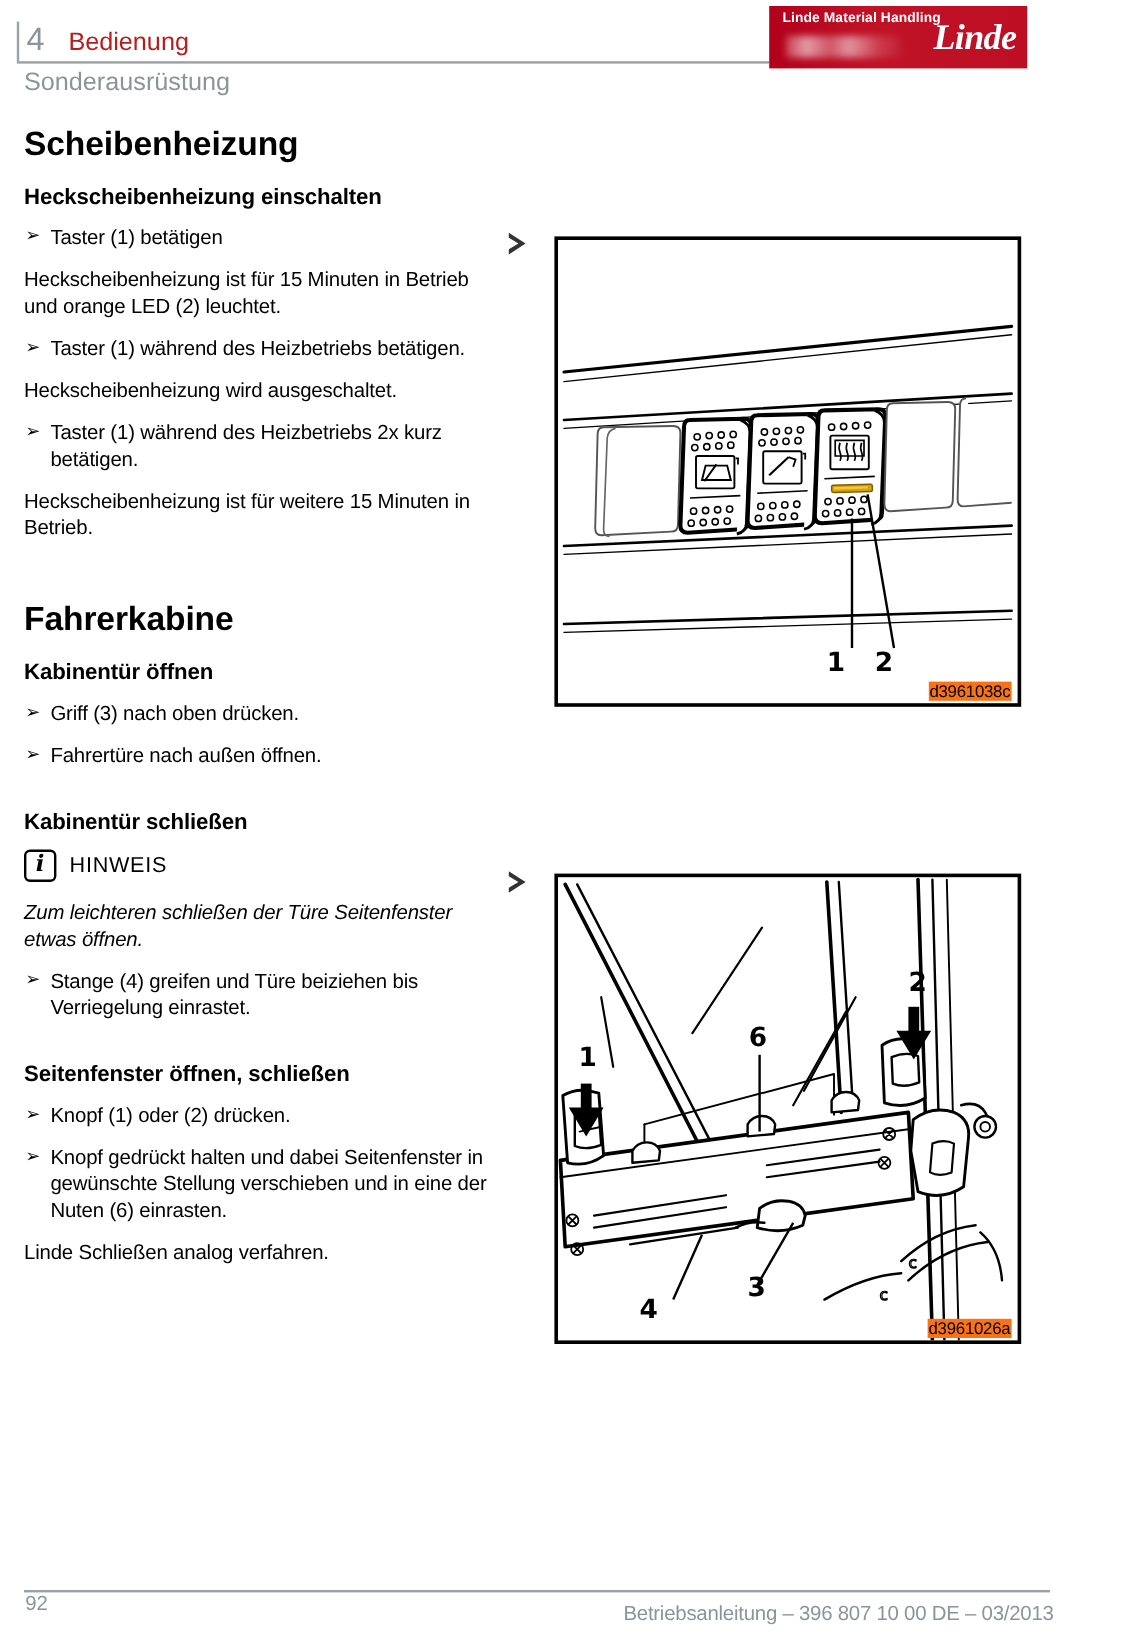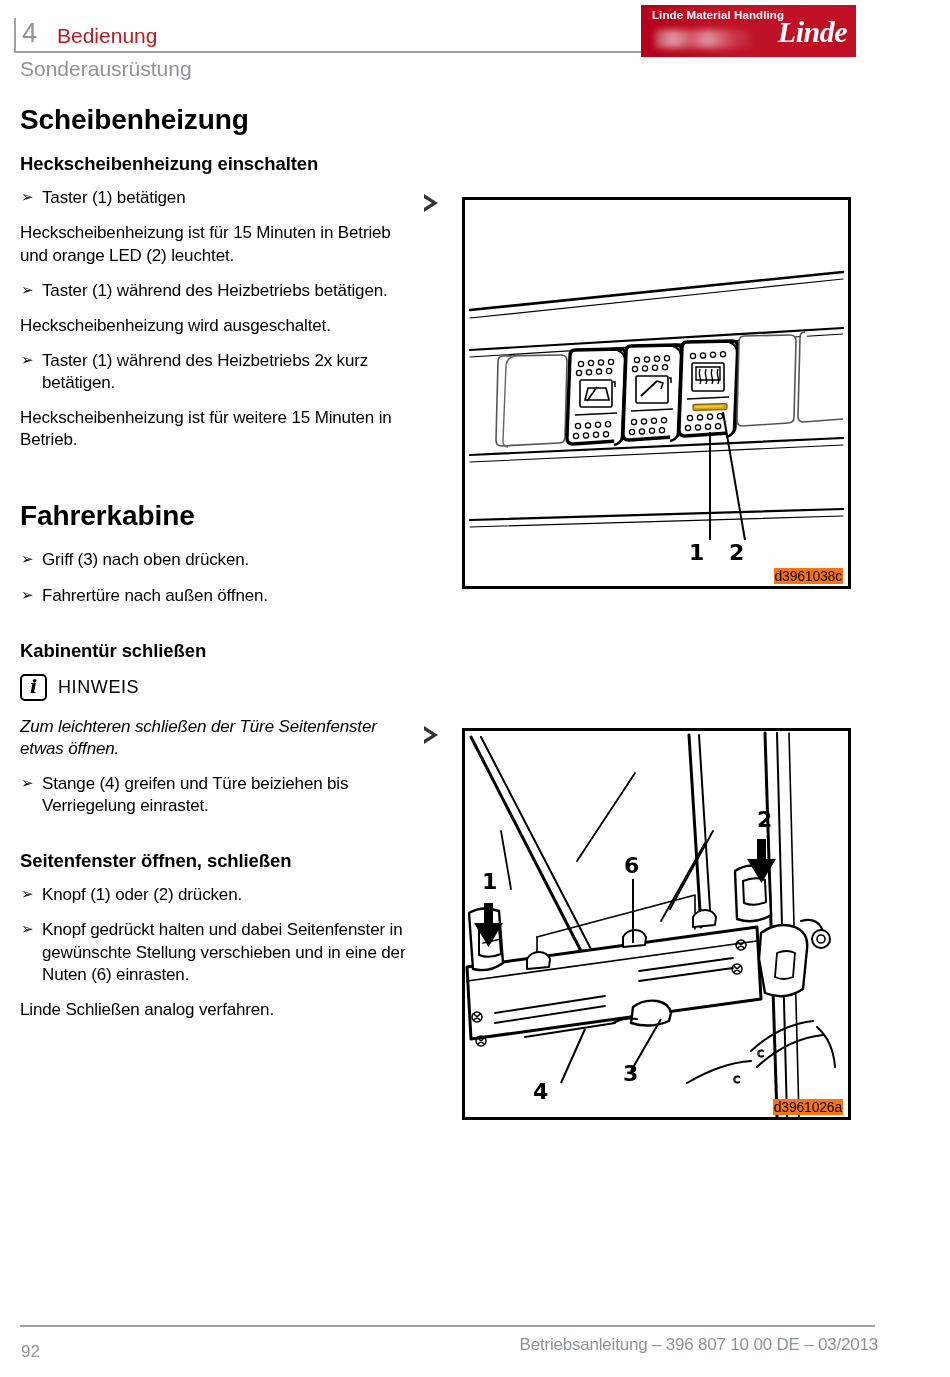--- a/index.html
+++ b/index.html
@@ -213,21 +213,21 @@
     left: 0; bottom: 0; width: 950px; height: 70px;
   }
   .footer-rule {
     position: absolute;
     left: 20px; top: 18px;
     width: 855px; height: 1.5px;
     background: #9aa0a3;
   }
   .footer-page {
     position: absolute;
-    left: 21px; top: 35px;
+    left: 21px; top: 20px;
     font-size: 17px;
     color: #8d9497;
   }
   .footer-doc {
     position: absolute;
     right: 72px; top: 28px;
     font-size: 17px;
     color: #8d9497;
     letter-spacing: -0.2px;
     white-space: nowrap;
@@ -281,20 +281,21 @@
       <span>Taster (1) während des Heizbetriebs 2x kurz betätigen.</span>
     </li>
   </ul>
 
   <p class="body">Heckscheibenheizung ist für weitere 15 Minuten in Betrieb.</p>
 
   <div class="gap-lg"></div>
 
   <h1 class="sec">Fahrerkabine</h1>
 
+  <h2 class="sub">Kabinentür öffnen</h2>
 
   <ul class="steps">
     <li>
       <span class="bullet">➢</span>
       <span>Griff (3) nach oben drücken.</span>
     </li>
     <li>
       <span class="bullet">➢</span>
       <span>Fahrertüre nach außen öffnen.</span>
     </li>

